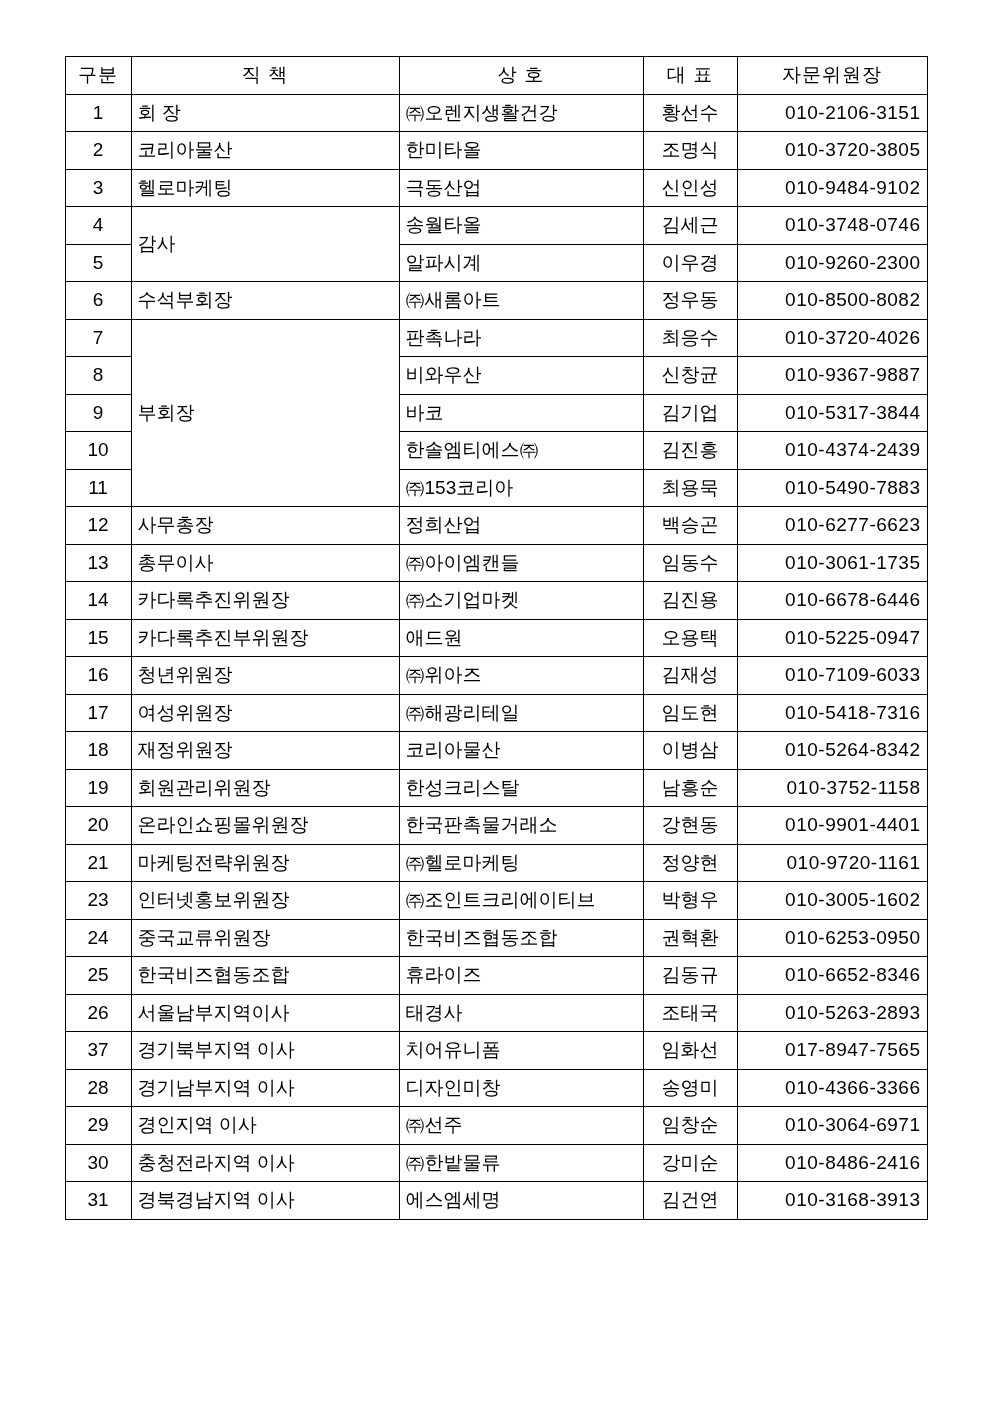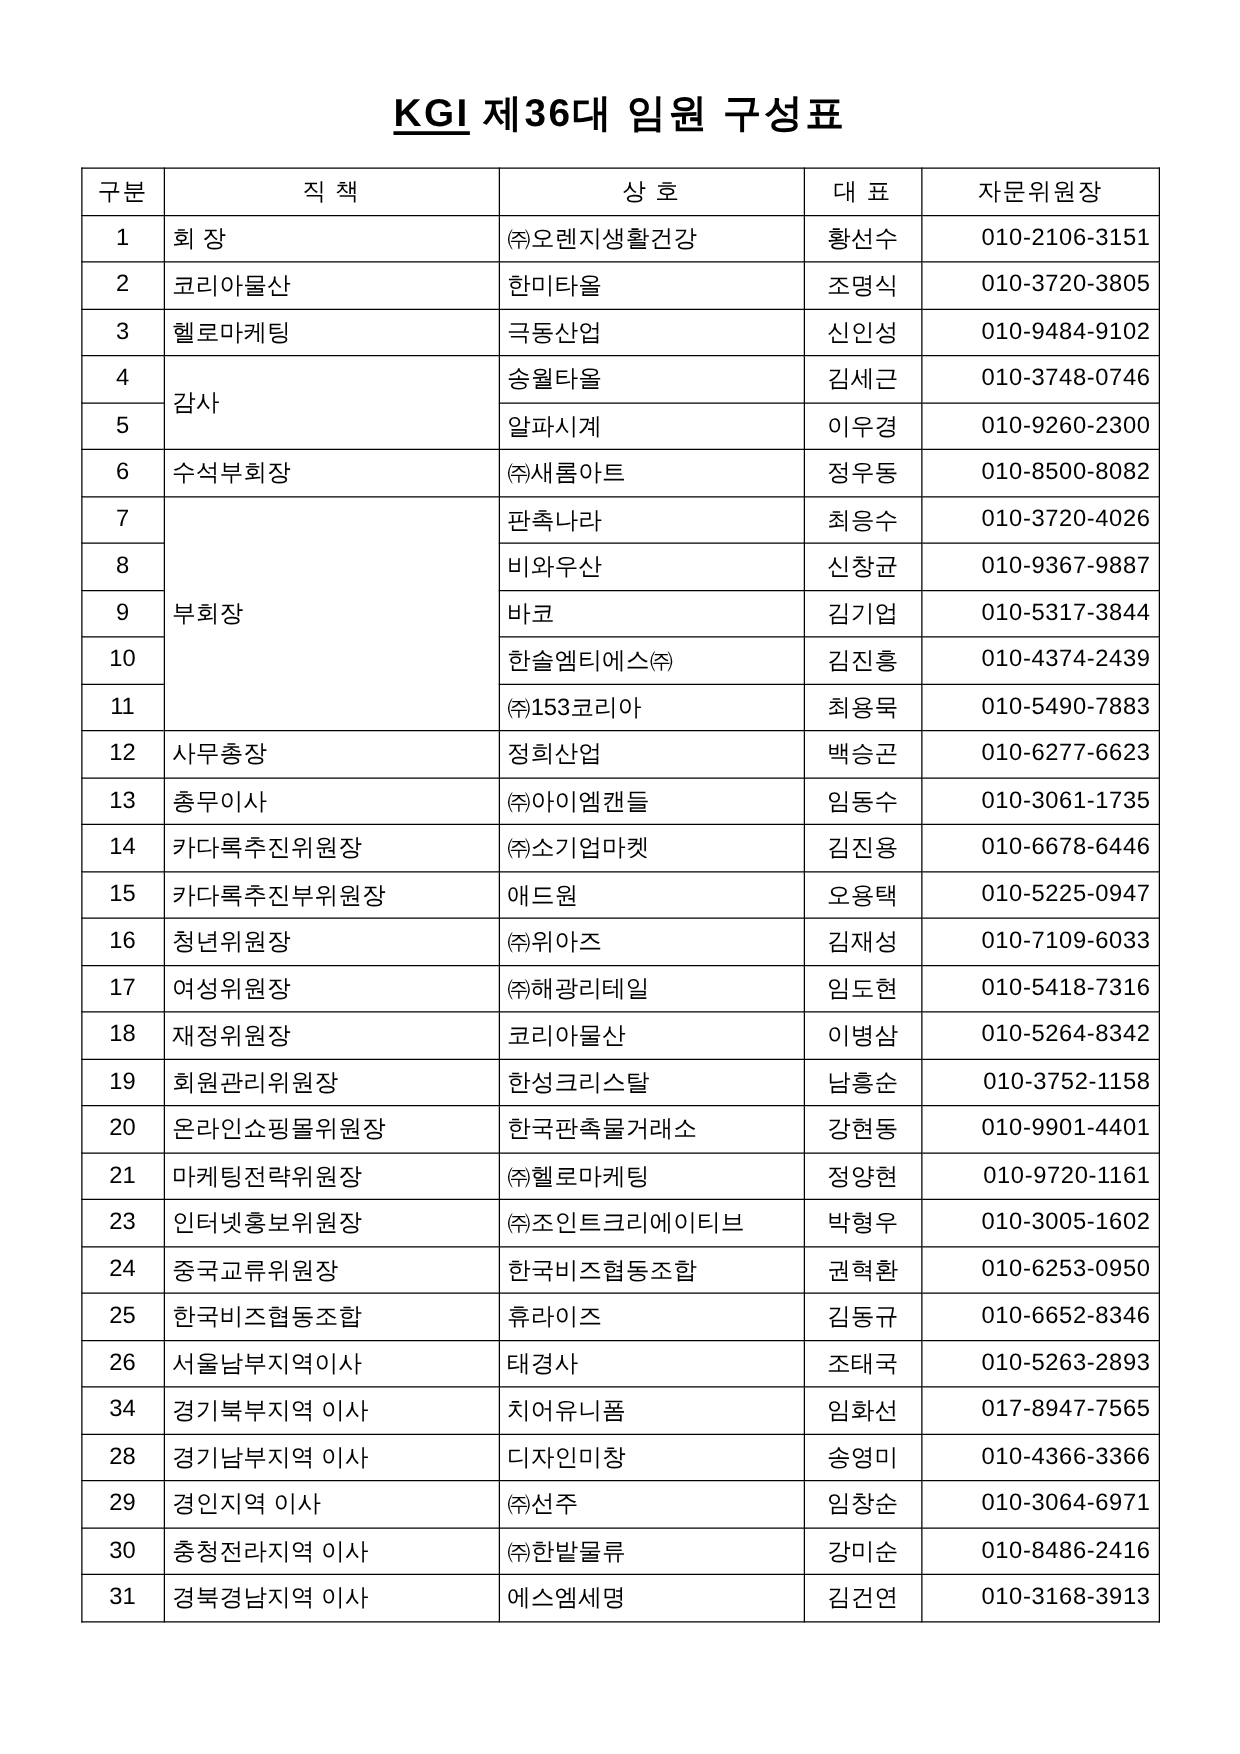--- a/index.html
+++ b/index.html
@@ -69,23 +69,20 @@
   td.comp   { text-align: left;  padding-left: 12px; }
   td.rep    { text-align: center; }
   td.phone  { text-align: right; letter-spacing: 0.5px; }
   td.role-span { vertical-align: middle; }
 </style>
 </head>
 <body>
 
 <div class="page">
 
-  <h1 class="doc-title">
-    <span class="u">KGI</span><span> 제36대 임원 구성표</span>
-  </h1>
 
   <table class="roster">
     <colgroup>
       <col class="c-no">
         <col class="c-role">
         <col class="c-comp">
         <col class="c-rep">
         <col class="c-phone">
     </colgroup>
     <thead>
@@ -262,21 +259,21 @@
           <td class="phone">010-6652-8346</td>
         </tr>
         <tr>
           <td class="no">26</td>
           <td class="role role-span">서울남부지역이사</td>
           <td class="comp">태경사</td>
           <td class="rep">조태국</td>
           <td class="phone">010-5263-2893</td>
         </tr>
         <tr>
-          <td class="no">34</td>
+          <td class="no">37</td>
           <td class="role role-span">경기북부지역 이사</td>
           <td class="comp">치어유니폼</td>
           <td class="rep">임화선</td>
           <td class="phone">017-8947-7565</td>
         </tr>
         <tr>
           <td class="no">28</td>
           <td class="role role-span">경기남부지역 이사</td>
           <td class="comp">디자인미창</td>
           <td class="rep">송영미</td>

